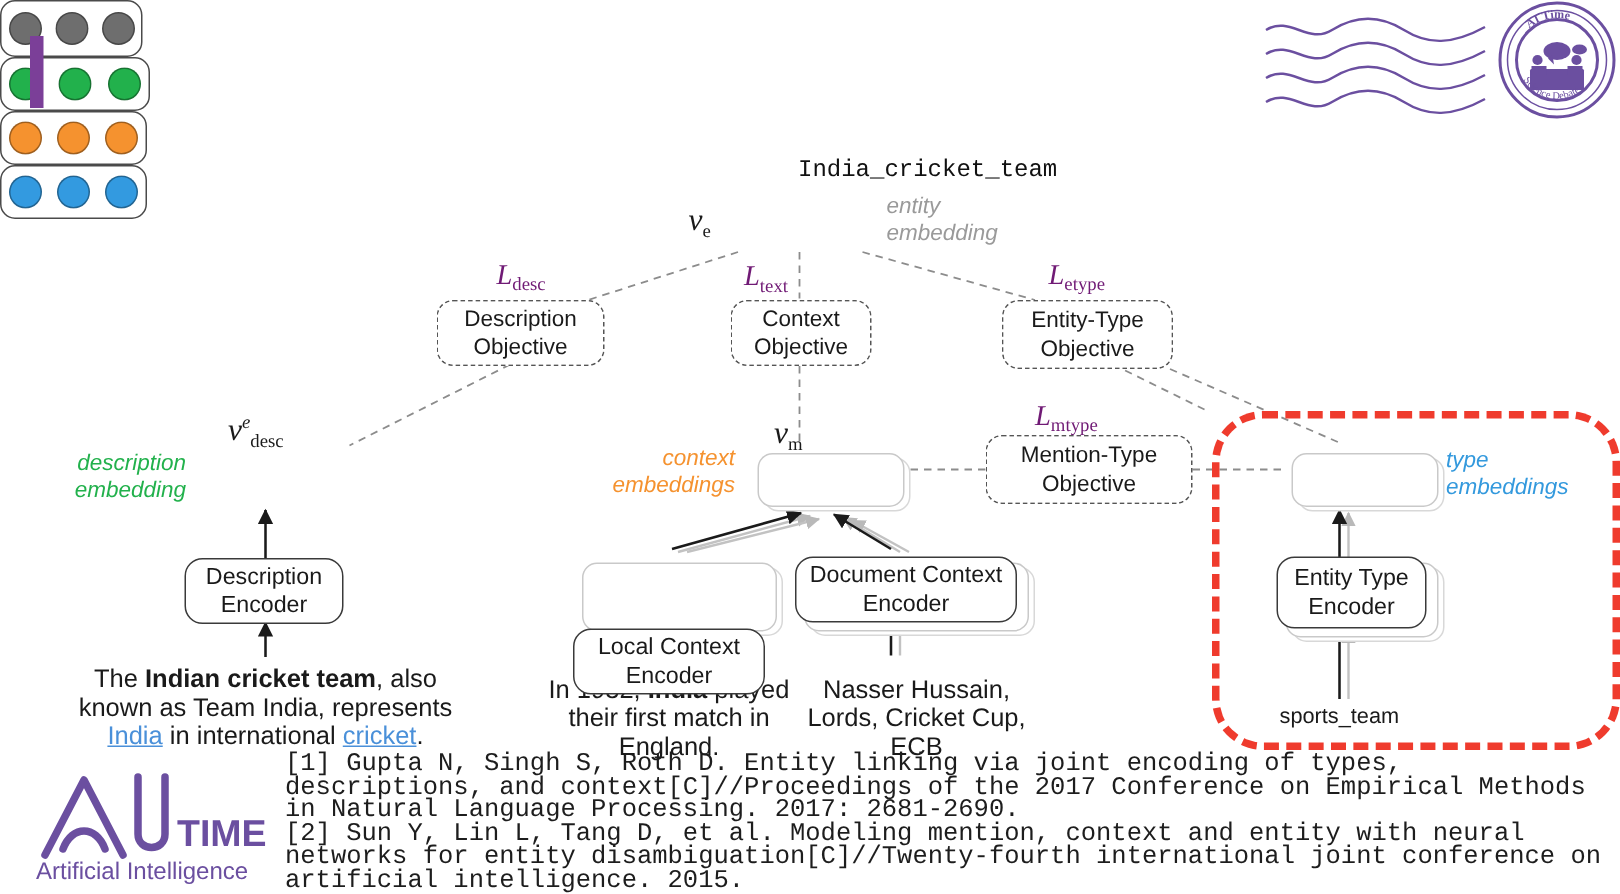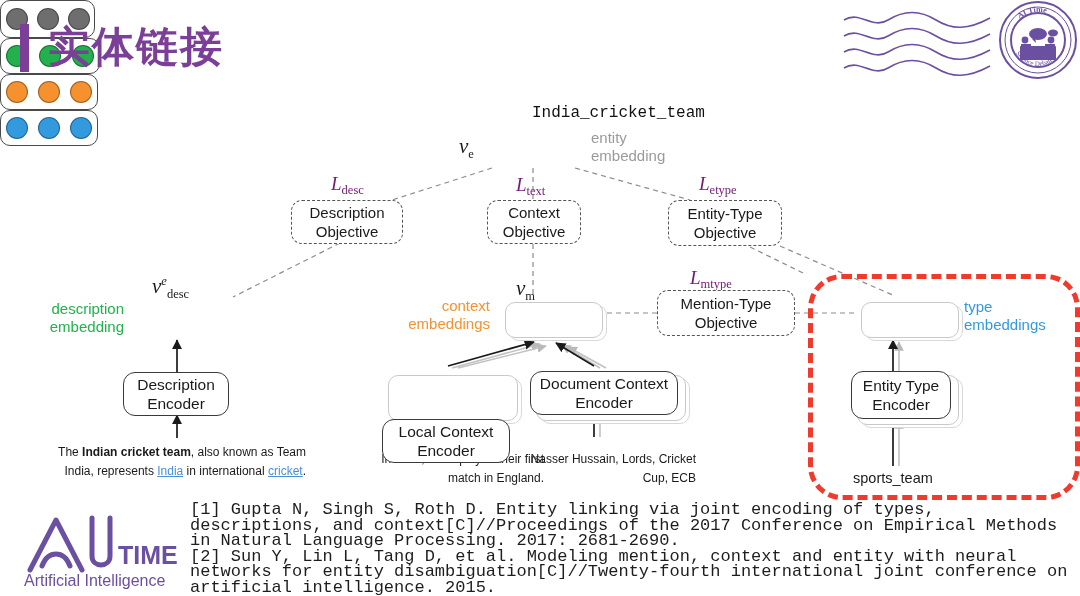--- a/index.html
+++ b/index.html
@@ -161,33 +161,34 @@
   .mathlabel .sup {
     font-size: 12.5px;
     vertical-align: super;
     font-style: italic;
   }
   .sidelabel {
     position: absolute;
     font-size: 15px;
     line-height: 18px;
     white-space: nowrap;
+    font-style: italic;
   }
   .entity-name {
     position: absolute;
     font-family: "Liberation Mono", monospace;
     font-size: 16px;
     color: #111;
     white-space: nowrap;
   }
   .inputtext {
     position: absolute;
-    font-size: 12px;
+    font-size: 17px;
     line-height: 19px;
-    text-align: right;
+    text-align: center;
     color: #1a1a1a;
   }
   .inputtext b { font-weight: bold; }
   .link {
     color: #4a90d9;
     text-decoration: underline;
   }
   .mono-small {
     position: absolute;
     font-family: "Liberation Sans", sans-serif;
@@ -223,21 +224,20 @@
     color: #1d1d1d;
     font-family: Liberation Mono, monospace;
   }
 </style>
 </head>
 <body>
 
 <div class="slide">
 
   <div class="title-bar"></div>
-  <div class="slide-title">实体链接</div>
 
   <svg class="waves" viewBox="0 0 150 76">
     <g fill="none" stroke="#6b4fa0" stroke-width="1.6">
       <path d="M2 14 C 18 4, 30 24, 46 14 S 78 4, 94 14 S 126 24, 148 12"></path>
       <path d="M2 30 C 18 20, 30 40, 46 30 S 78 20, 94 30 S 126 40, 148 28"></path>
       <path d="M2 46 C 18 36, 30 56, 46 46 S 78 36, 94 46 S 126 56, 148 44"></path>
       <path d="M2 62 C 18 52, 30 72, 46 62 S 78 52, 94 62 S 126 72, 148 60"></path>
     </g>
   </svg>
 
@@ -334,21 +334,21 @@
     <div>entity</div>
     <div>embedding</div>
   </div>
 
   <div class="losslabel" style="left:331px; top:173px;"><span class="cal">L</span><span class="sub">desc</span></div>
   <div class="objective node" style="left:291px; top:200px; width:112px; height:44px;">
     <div>Description</div>
     <div>Objective</div>
   </div>
 
-  <div class="losslabel" style="left:496px; top:174px;margin-left:20px;"><span class="cal">L</span><span class="sub">text</span></div>
+  <div class="losslabel" style="left:496px; top:174px;"><span class="cal">L</span><span class="sub">text</span></div>
   <div class="objective node" style="left:487px; top:200px; width:94px; height:44px;">
     <div>Context</div>
     <div>Objective</div>
   </div>
 
   <div class="losslabel" style="left:699px; top:173px;"><span class="cal">L</span><span class="sub">etype</span></div>
   <div class="objective node" style="left:668px; top:200px; width:114px; height:46px;">
     <div>Entity-Type</div>
     <div>Objective</div>
   </div>

